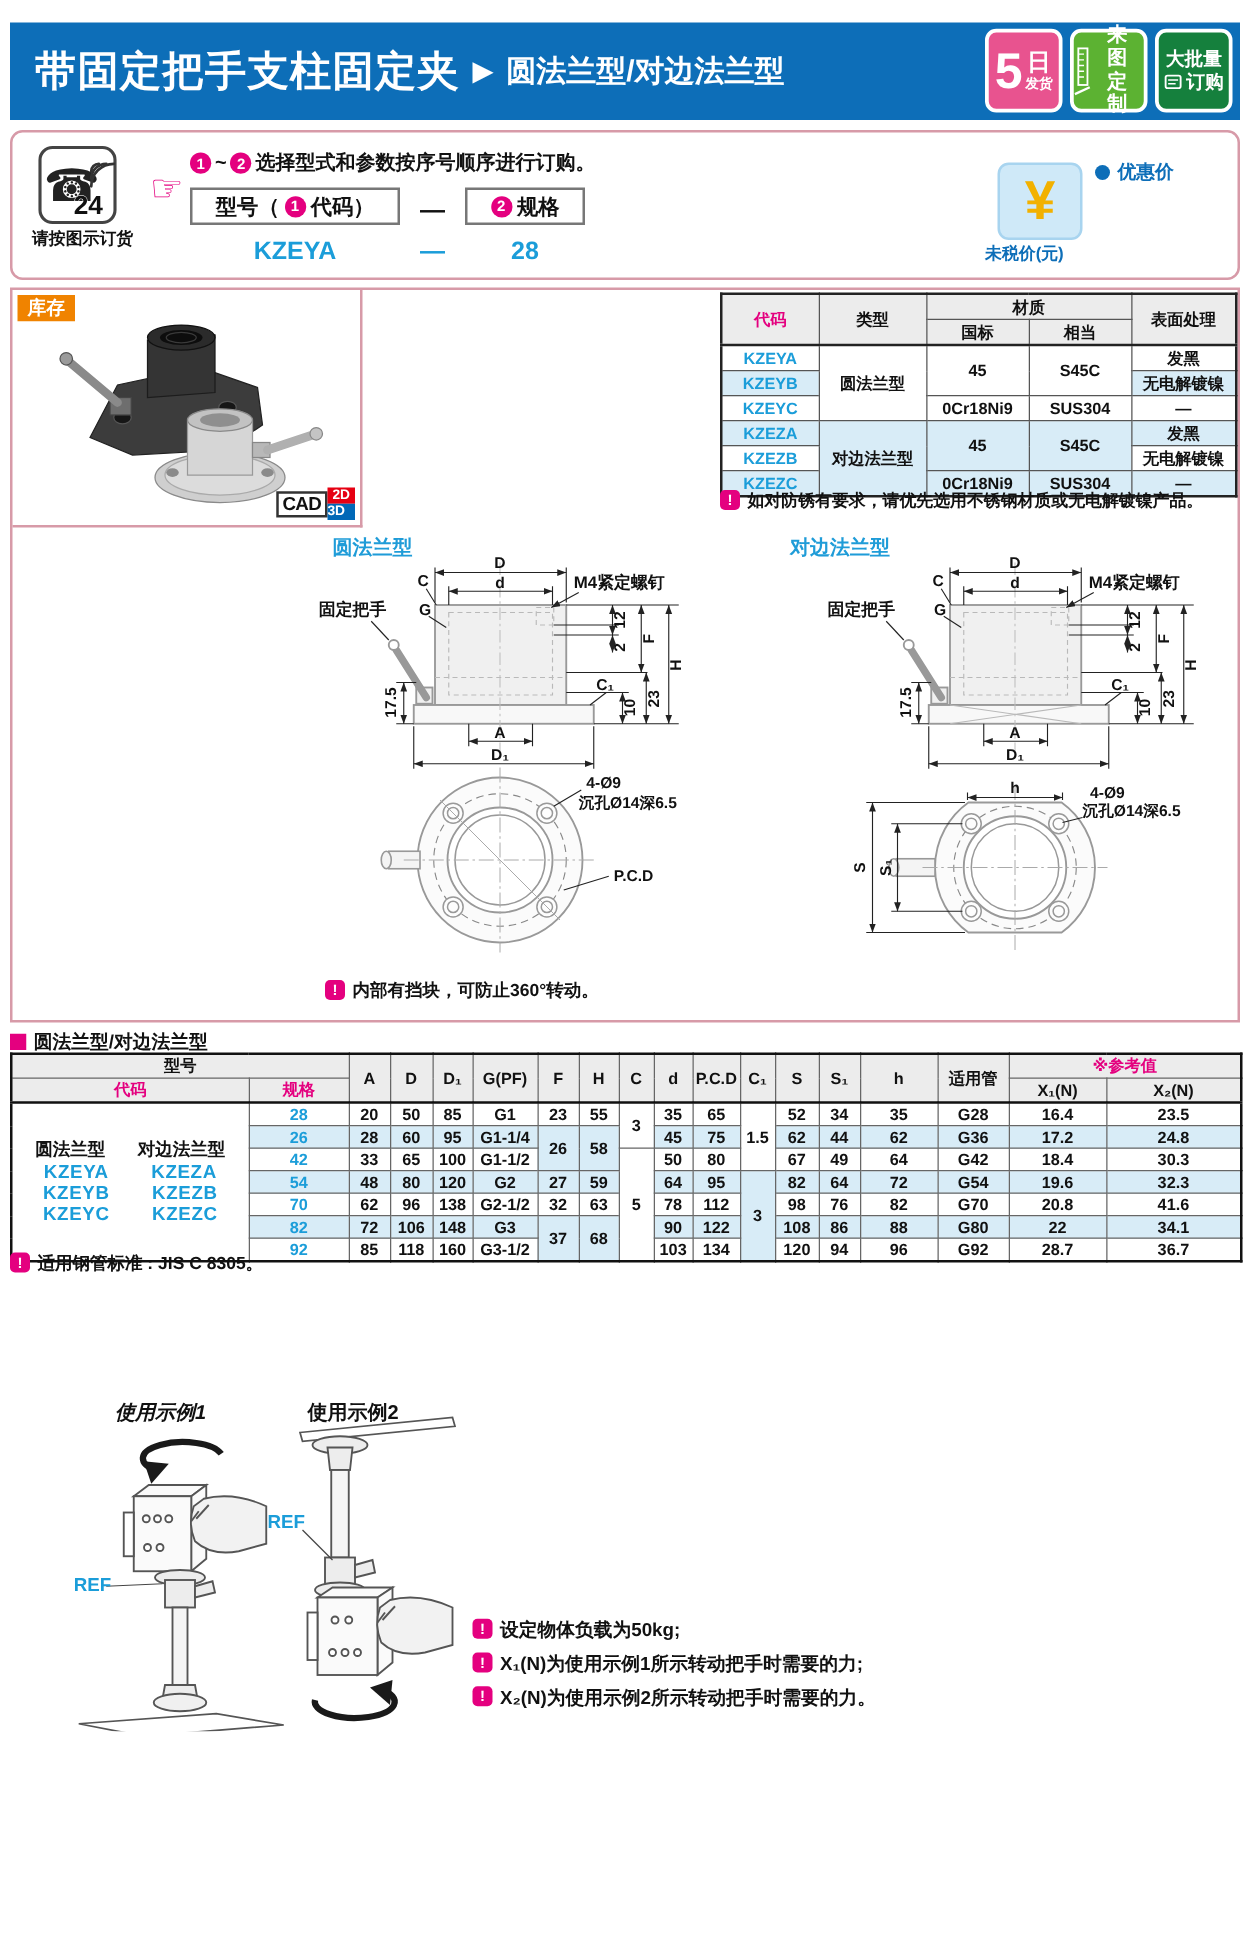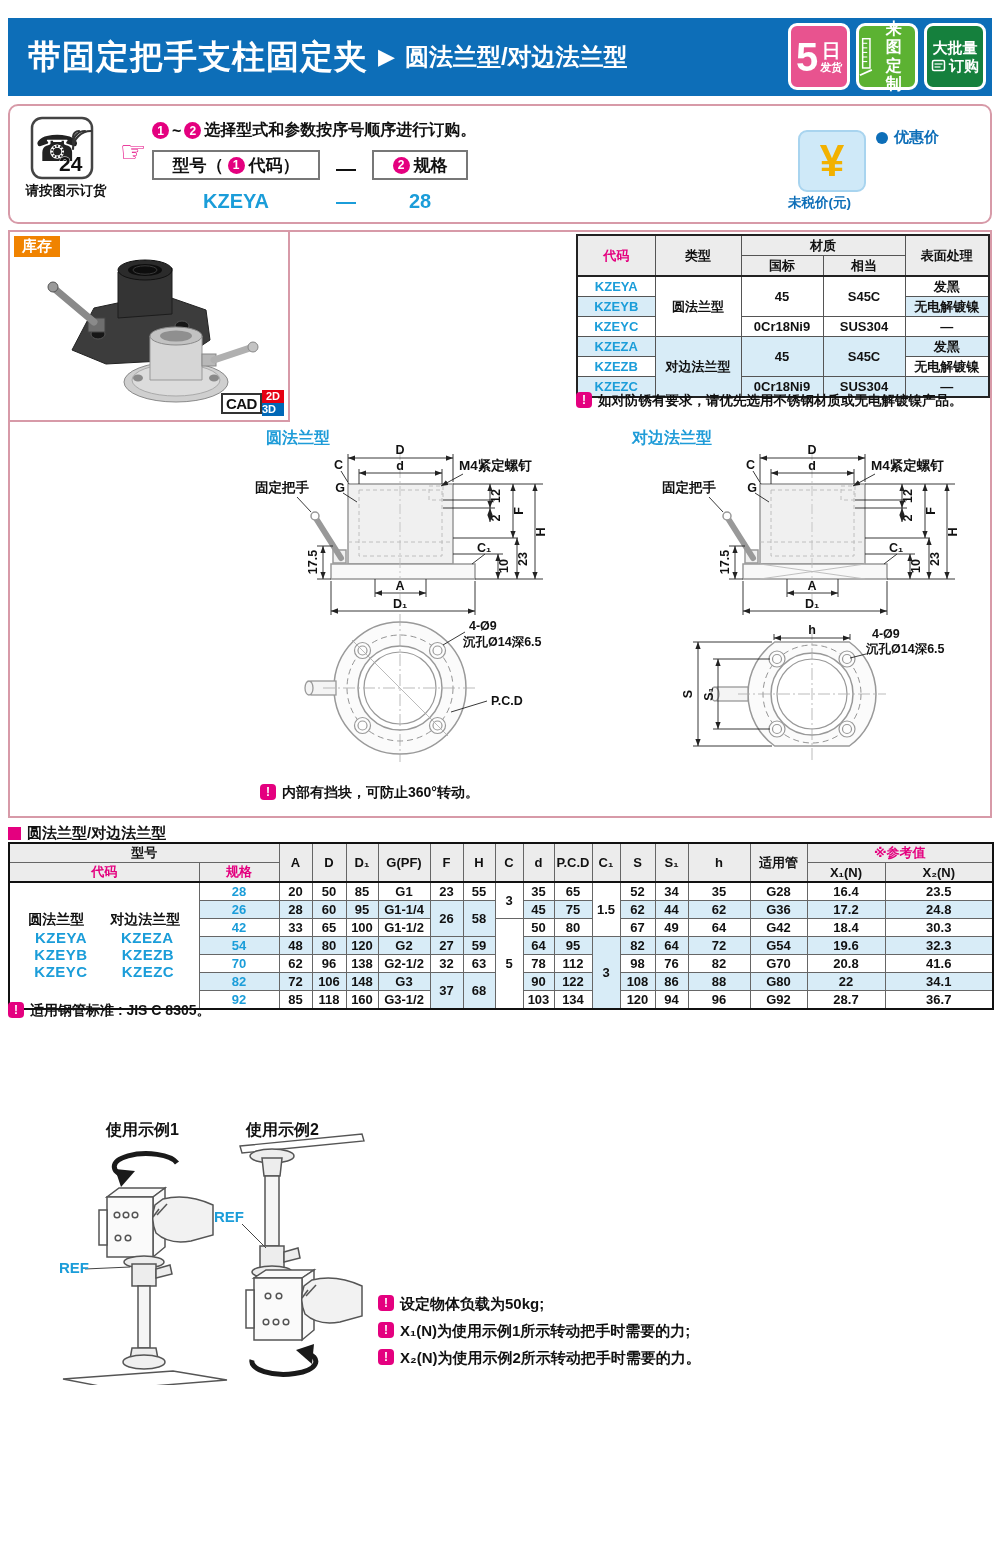--- a/index.html
+++ b/index.html
@@ -697,21 +697,21 @@
       </tr>
     </tbody>
   </table>
 
   <div class="noteline jisnote">
     <span class="note-ico">!</span>
     <span>适用钢管标准 : JIS C 8305。</span>
   </div>
 
 
-  <div class="casetitle" style="left:106px;top:1120px;">使用示例1</div>
+  <div class="casetitle" style="left:92px;top:1120px;font-style:italic;">使用示例1</div>
   <div class="casetitle" style="left:246px;top:1120px;">使用示例2</div>
 
   <svg class="abs" style="left:55px;top:1135px;" width="180" height="250" viewBox="0 0 180 250">
     <path d="M122,28 A32 13 0 1 0 72,42" fill="none" stroke="#1a1a1a" stroke-width="5"></path>
     <polygon points="60,34 80,36 66,52" fill="#1a1a1a"></polygon>
     <g stroke="#555" stroke-width="1.5" fill="#fafafa">
       <polygon points="52,62 98,62 110,53 64,53"></polygon>
       <polygon points="98,62 110,53 110,112 98,122"></polygon>
       <rect x="52" y="62" width="46" height="60"></rect>
       <rect x="44" y="75" width="8" height="35" fill="#fff"></rect>

